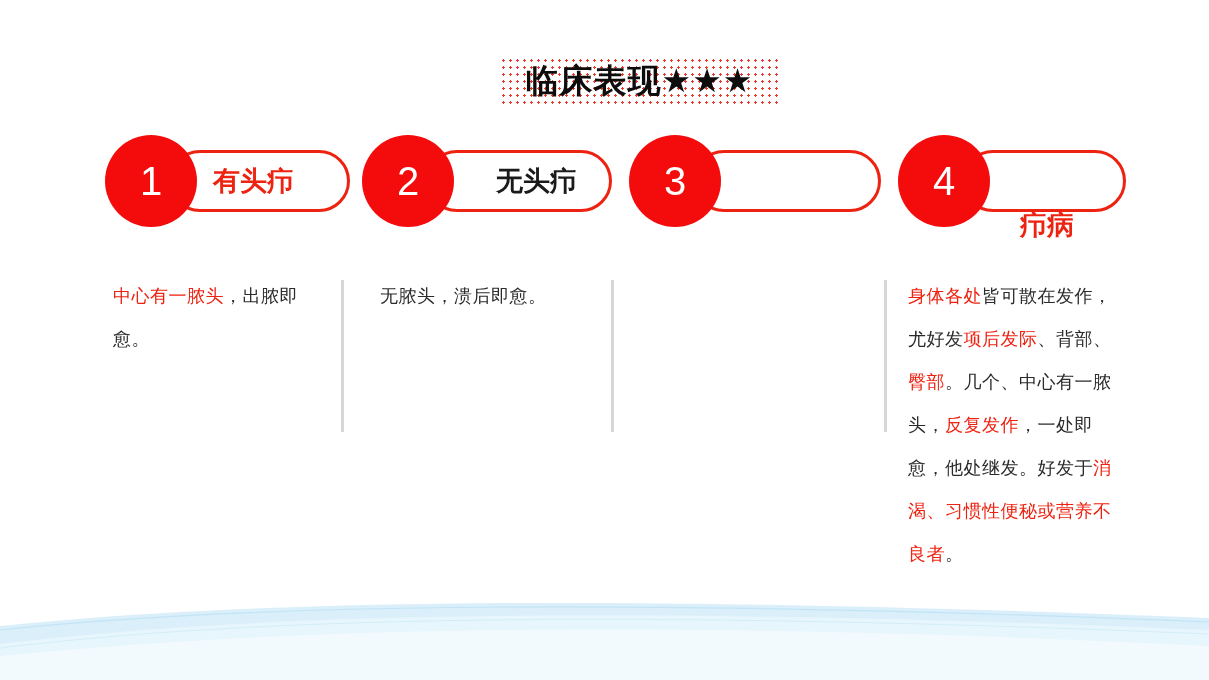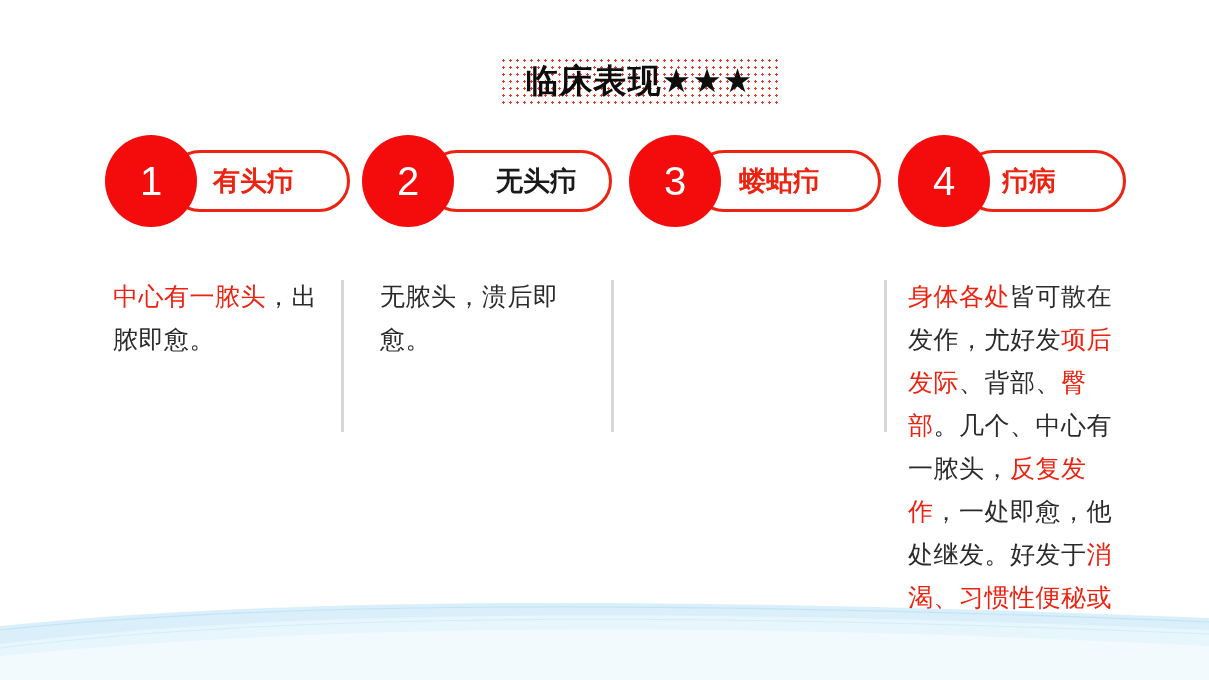--- a/index.html
+++ b/index.html
@@ -133,36 +133,36 @@
   #badge-2 { left: 362px; width: 250px; }
   #badge-2 .badge-pill  { width: 186px; }
   #badge-2 .badge-label { left: 110px; }
   
   #badge-3 { left: 629px; width: 252px; }
   #badge-3 .badge-pill  { width: 188px; }
   #badge-3 .badge-label { left: 110px; }
   
   #badge-4 { left: 898px; width: 228px; }
   #badge-4 .badge-pill  { width: 164px; }
-  #badge-4 .badge-label { left: 104px; }
+  #badge-4 .badge-label { left: 122px; margin-top: 44px; }
 
   
   .columns {
     position: absolute;
     left: 0;
     top: 275px;
     width: 1209px;
     height: 370px;
   }
   .col {
     position: absolute;
     top: 0;
   }
   .col-text {
-    font-size: 25px;
+    font-size: 18px;
     line-height: 43px;
     color: #2b2b2b;
     letter-spacing: 0.5px;
   }
   .col-text .hl { color: #ee2211; }
   #col-1 { left: 113px; width: 210px; }
   #col-2 { left: 380px; width: 215px; }
   #col-3 { left: 645px; width: 225px; }
   #col-4 { left: 908px; width: 218px; }
 
@@ -202,21 +202,20 @@
       <div class="badge-pill"></div>
       <div class="badge-circle"></div>
       <div class="badge-num">2</div>
       <div class="badge-label black">无头疖</div>
     </div>
 
     <div class="badge" id="badge-3">
       <div class="badge-pill"></div>
       <div class="badge-circle"></div>
       <div class="badge-num">3</div>
-      <div class="badge-label red">蝼蛄疖</div>
     </div>
 
     <div class="badge" id="badge-4">
       <div class="badge-pill"></div>
       <div class="badge-circle"></div>
       <div class="badge-num">4</div>
       <div class="badge-label red">疖病</div>
     </div>
 
   </div>

